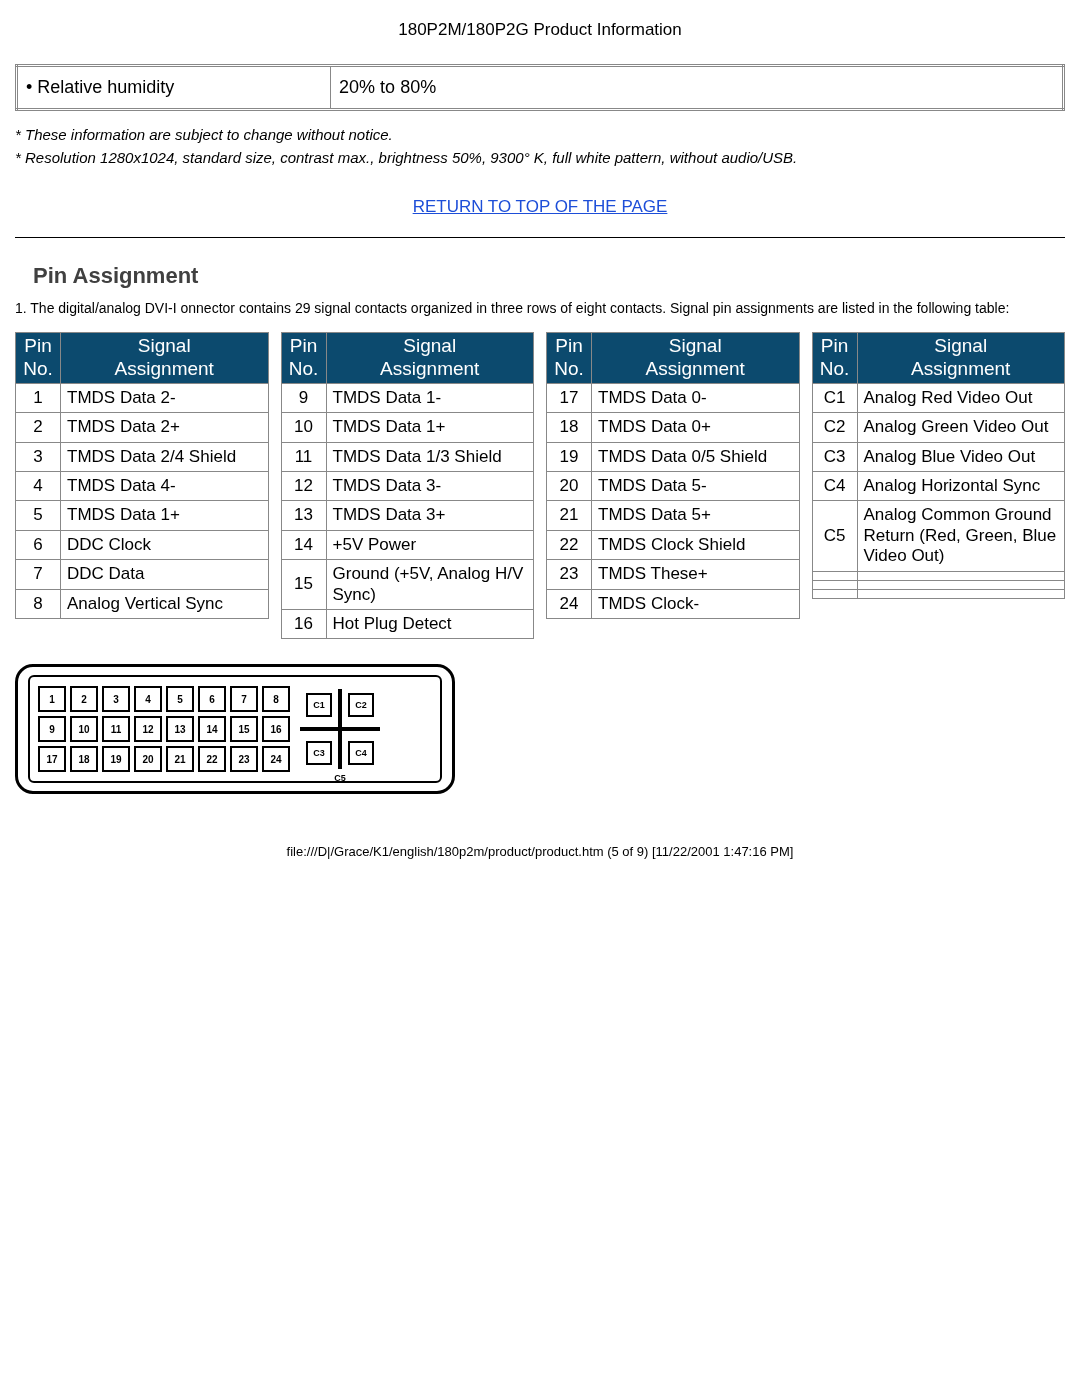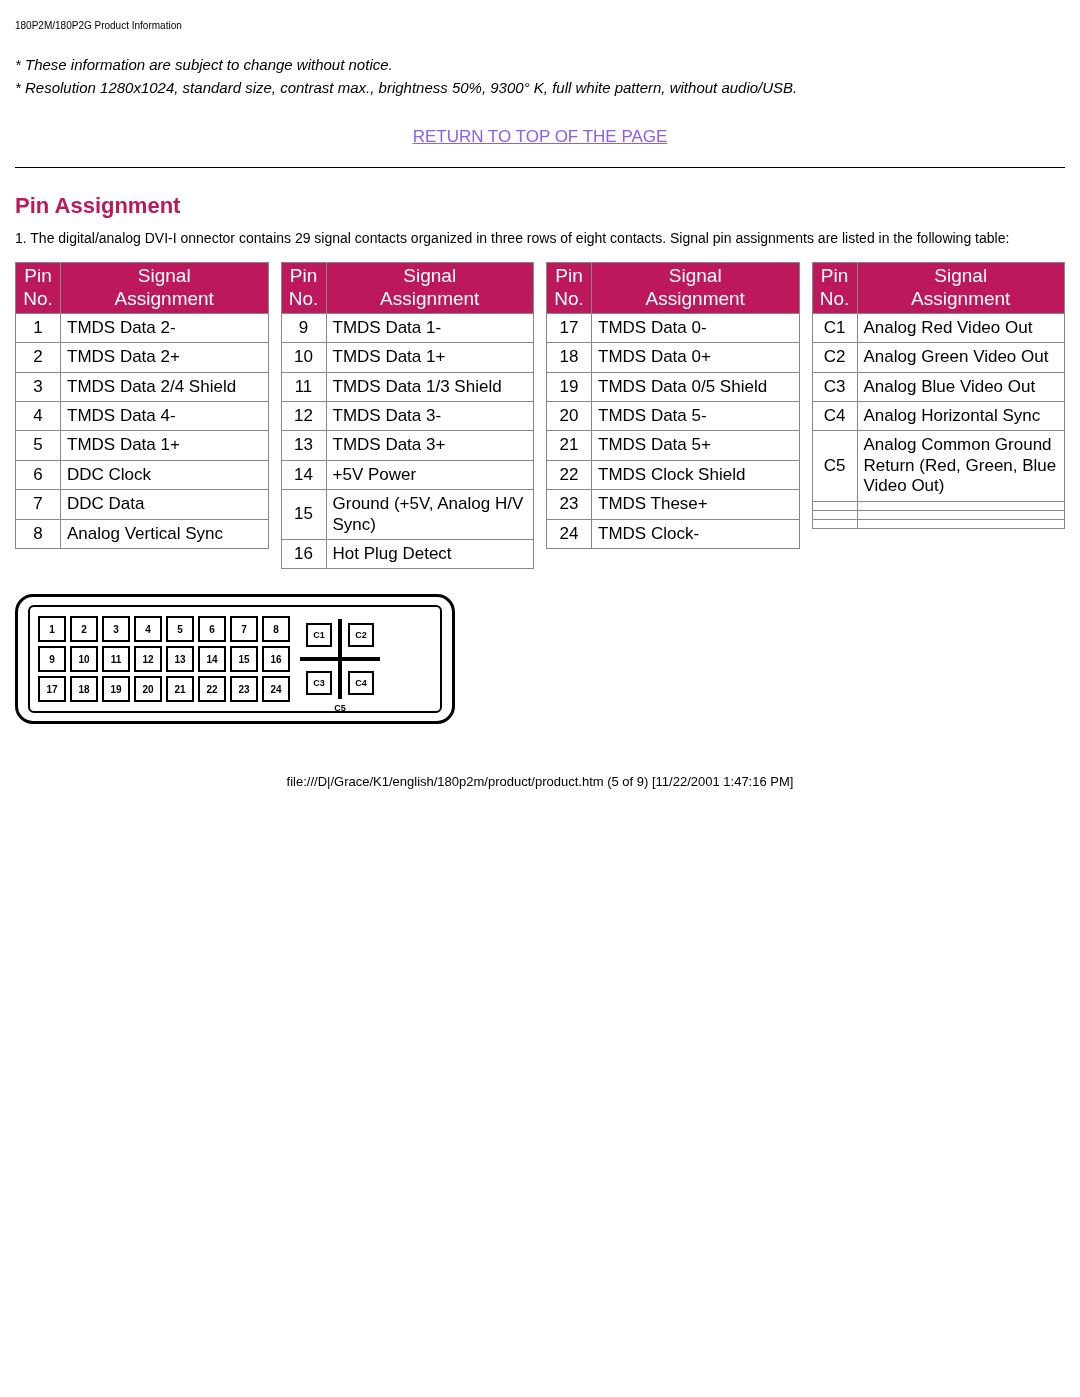--- a/index.html
+++ b/index.html
@@ -6,22 +6,23 @@
     font-family: Arial, Helvetica, sans-serif;
     font-size: 18px;
     margin: 0;
     padding: 20px 15px;
     color: #000;
     background: #fff;
     width: 1080px;
     box-sizing: border-box;
   }
   .header-text {
-    font-size: 10px;
-    margin-bottom: 10px;
+    font-size: 17px;
+    margin-bottom: 24px;
+    text-align: center;
   }
   table.spec-table {
     width: 100%;
     border-collapse: collapse;
     border: 3px double #888;
     margin-bottom: 15px;
   }
   table.spec-table td {
     border: 1px solid #888;
     padding: 10px 8px;
@@ -37,52 +38,52 @@
     margin-bottom: 30px;
   }
   .notes p {
     margin: 6px 0;
   }
   .return-link {
     text-align: center;
     margin: 30px 0 20px 0;
   }
   .return-link a {
-    color: #8b5cf6;
+    color: #1d4ed8;
     text-decoration: underline;
     font-size: 17px;
   }
   hr {
     border: none;
     border-top: 1px solid #000;
     margin: 10px 0 25px 0;
   }
   h2.section-title {
-    color: #be185d;
+    color: #404040;
     font-size: 22px;
     font-weight: bold;
-    margin: 10px 0;
+    margin: 10px 18px;
   }
   .intro-text {
     font-size: 14px;
     margin: 8px 0 15px 0;
     line-height: 1.3;
   }
   .pin-tables {
     display: flex;
     gap: 12px;
     margin-bottom: 25px;
     align-items: flex-start;
   }
   table.pin-table {
     border-collapse: collapse;
     flex: 1;
   }
   table.pin-table th {
-    background: #be185d;
+    background: #0c4a6e;
     color: #fff;
     font-weight: normal;
     font-size: 19px;
     padding: 2px 4px;
     border: 1px solid #888;
     line-height: 1.2;
   }
   table.pin-table td {
     border: 1px solid #888;
     padding: 4px 6px;
@@ -184,20 +185,24 @@
     margin-top: 50px;
   }
 </style>
 </head>
 <body>
 
 <div class="header-text">180P2M/180P2G Product Information</div>
 
 <table class="spec-table">
   <tbody id="spec-rows">
+      <tr>
+        <td>• Relative humidity</td>
+        <td style="white-space: pre-line;">20% to 80%</td>
+      </tr>
     </tbody>
 </table>
 
 <div class="notes">
   <p>* These information are subject to change without notice.</p>
   <p>* Resolution 1280x1024, standard size, contrast max., brightness 50%, 9300° K, full white pattern, without audio/USB.</p>
 </div>
 
 <div class="return-link">
   <a href="#">RETURN TO TOP OF THE PAGE</a>

